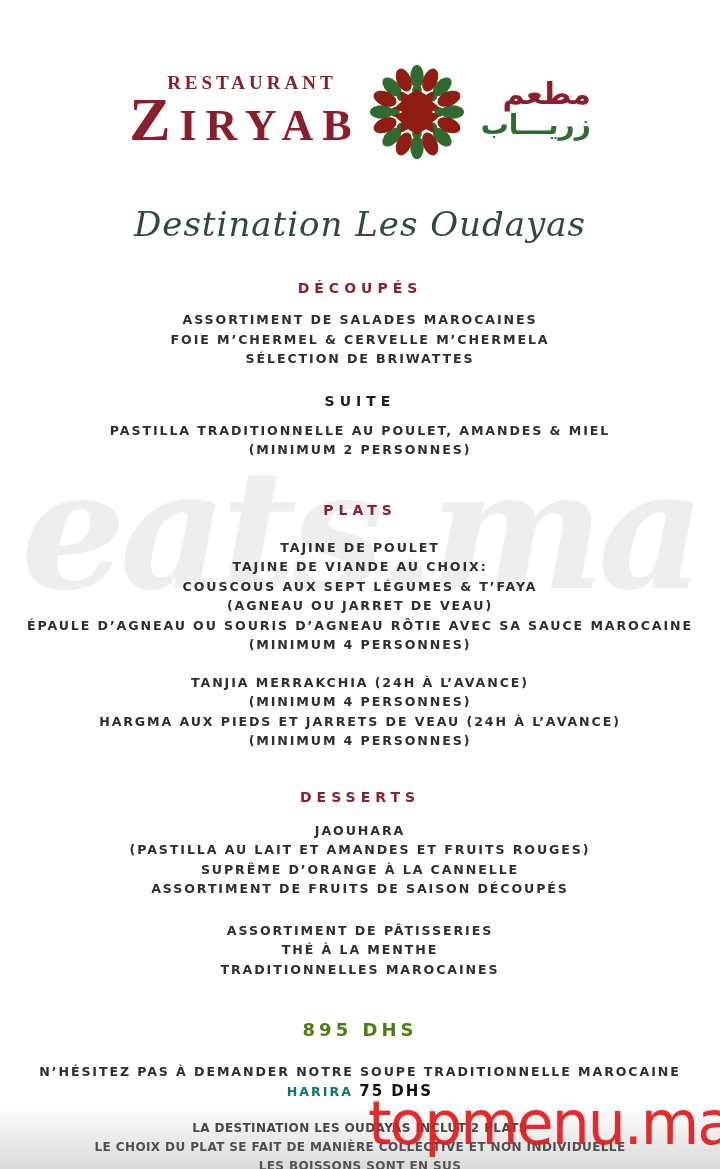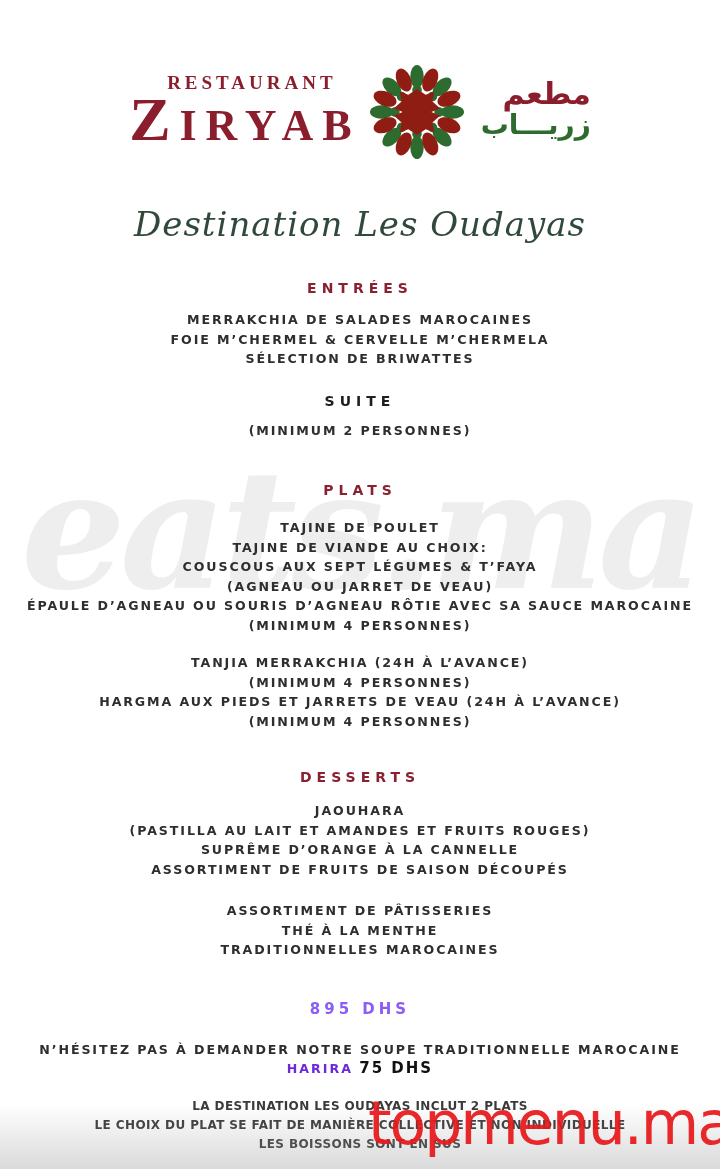--- a/index.html
+++ b/index.html
@@ -62,23 +62,23 @@
     margin:0;white-space:nowrap;
   }
   .sec-h.black{color:#1f1f1f;}
   .mi{
     font-size:12.6px;font-weight:bold;letter-spacing:1.9px;color:#2e2e2e;
     line-height:19.5px;white-space:nowrap;
   }
   .gap{height:18px;}
   .price-line{
     position:relative;z-index:2;text-align:center;
-    font-size:15px;font-weight:bold;letter-spacing:4px;color:#8b5cf6;
-  }
-  .harira-name{font-size:12.6px;font-weight:bold;letter-spacing:2px;color:#6d28d9;}
+    font-size:18px;font-weight:bold;letter-spacing:4px;color:#4d7c0f;
+  }
+  .harira-name{font-size:12.6px;font-weight:bold;letter-spacing:2px;color:#0f766e;}
   .harira-price{font-size:15px;font-weight:bold;letter-spacing:2px;color:#111111;}
   .note{
     font-size:12px;font-weight:bold;letter-spacing:.4px;color:#3a3a3a;
     line-height:19px;white-space:nowrap;
   }
   .m-entrees-h{margin-top:36px;}
   .m-entrees-i{margin-top:14px;}
   .m-suite-h{margin-top:24px;}
   .m-suite-i{margin-top:12px;}
   .m-plats-h{margin-top:42px;}
@@ -172,31 +172,32 @@
     </svg>
     <div class="arabic-logo">
       <span class="arabic-top">مطعم</span>
       <span class="arabic-bottom">زريـــاب</span>
     </div>
   </div>
 
   <h1 class="menu-title">Destination Les Oudayas</h1>
 
   <div class="sec">
-    <div class="sec-h m-entrees-h">ENTRÉES</div>
+    <div class="sec-h m-entrees-h">DÉCOUPÉS</div>
     <div class="m-entrees-i">
-      <div class="mi">MERRAKCHIA DE SALADES MAROCAINES</div>
+      <div class="mi">ASSORTIMENT DE SALADES MAROCAINES</div>
       <div class="mi">FOIE M’CHERMEL &amp; CERVELLE M’CHERMELA</div>
       <div class="mi">SÉLECTION DE BRIWATTES</div>
     </div>
   </div>
 
   <div class="sec">
     <div class="sec-h black m-suite-h">SUITE</div>
     <div class="m-suite-i">
+      <div class="mi">PASTILLA TRADITIONNELLE AU POULET, AMANDES &amp; MIEL</div>
       <div class="mi">(MINIMUM 2 PERSONNES)</div>
     </div>
   </div>
 
   <div class="sec">
     <div class="sec-h m-plats-h">PLATS</div>
     <div class="m-plats-i">
       <div class="mi">TAJINE DE POULET</div>
       <div class="mi">TAJINE DE VIANDE AU CHOIX:</div>
       <div class="mi">COUSCOUS AUX SEPT LÉGUMES &amp; T’FAYA</div>

